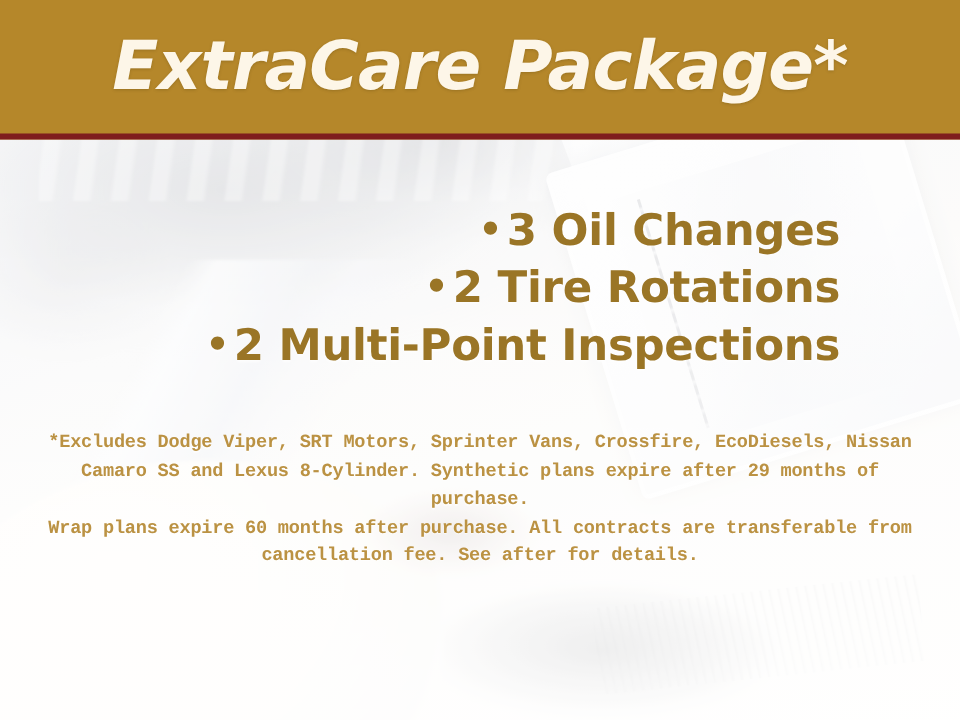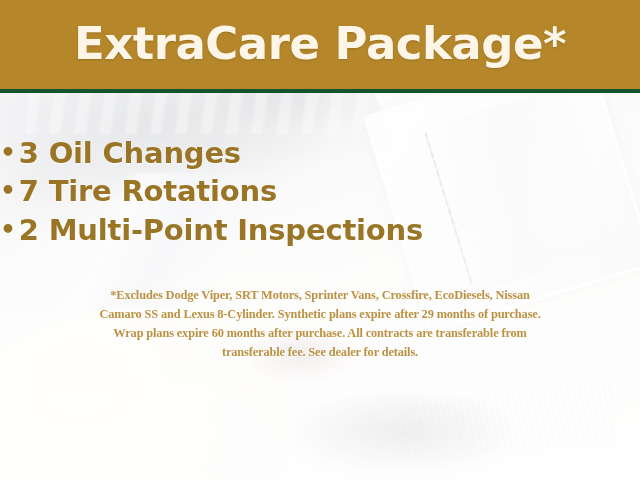--- a/index.html
+++ b/index.html
@@ -193,46 +193,47 @@
 
   
   .header {
     position: absolute;
     left: 0;
     top: 0;
     width: 640px;
     height: 93px;
     background: #b5872a;
     box-sizing: border-box;
-    border-bottom: 4px solid #14532d;
+    border-bottom: 4px solid #7f1d1d;
     z-index: 5;
     display: flex;
     align-items: center;
     justify-content: center;
+    font-style: italic;
   }
   .header-title {
     font-family: "DejaVu Sans", sans-serif;
     font-size: 45px;
     font-weight: bold;
     color: #fdf6e8;
     letter-spacing: -0.5px;
     line-height: 1;
     white-space: nowrap;
     text-shadow: 0 1px 2px rgba(90,66,16,0.30);
     margin-top: -2px;
   }
 
   
   .bullets {
     position: absolute;
     left: 0;
     top: 134px;
     width: 560px;
     z-index: 4;
-    text-align: left;
+    text-align: right;
   }
   .bullet-line {
     font-family: "DejaVu Sans", sans-serif;
     font-size: 29px;
     font-weight: bold;
     color: #9a7526;
     line-height: 1.32;
     letter-spacing: -0.2px;
     white-space: nowrap;
     text-shadow: 0 1px 2px rgba(255,255,255,0.75);
@@ -244,21 +245,21 @@
   }
 
   
   .disclaimer {
     position: absolute;
     left: 28px;
     top: 286px;
     width: 584px;
     z-index: 4;
     text-align: center;
-    font-family: Liberation Serif, serif;
+    font-family: Liberation Mono, monospace;
     font-size: 12.4px;
     font-weight: bold;
     color: #bb9243;
     line-height: 1.52;
     letter-spacing: -0.15px;
     text-shadow: 0 1px 1px rgba(255,255,255,0.8);
   }
   .disclaimer p {
     margin: 0;
   }
@@ -286,27 +287,27 @@
 
   <div class="header">
     <div class="header-title">ExtraCare Package*</div>
   </div>
 
   <div class="bullets">
     <div class="bullet-line">
       <span class="bullet-dot">•</span><span>3 Oil Changes</span>
     </div>
     <div class="bullet-line">
-      <span class="bullet-dot">•</span><span>7 Tire Rotations</span>
+      <span class="bullet-dot">•</span><span>2 Tire Rotations</span>
     </div>
     <div class="bullet-line">
       <span class="bullet-dot">•</span><span>2 Multi-Point Inspections</span>
     </div>
   </div>
 
   <div class="disclaimer">
     <p>*Excludes Dodge Viper, SRT Motors, Sprinter Vans, Crossfire, EcoDiesels, Nissan</p>
     <p>Camaro SS and Lexus 8-Cylinder. Synthetic plans expire after 29 months of purchase.</p>
     <p>Wrap plans expire 60 months after purchase. All contracts are transferable from</p>
-    <p>transferable fee. See dealer for details.</p>
+    <p>cancellation fee. See after for details.</p>
   </div>
 
 </div>
 
 </body></html>

